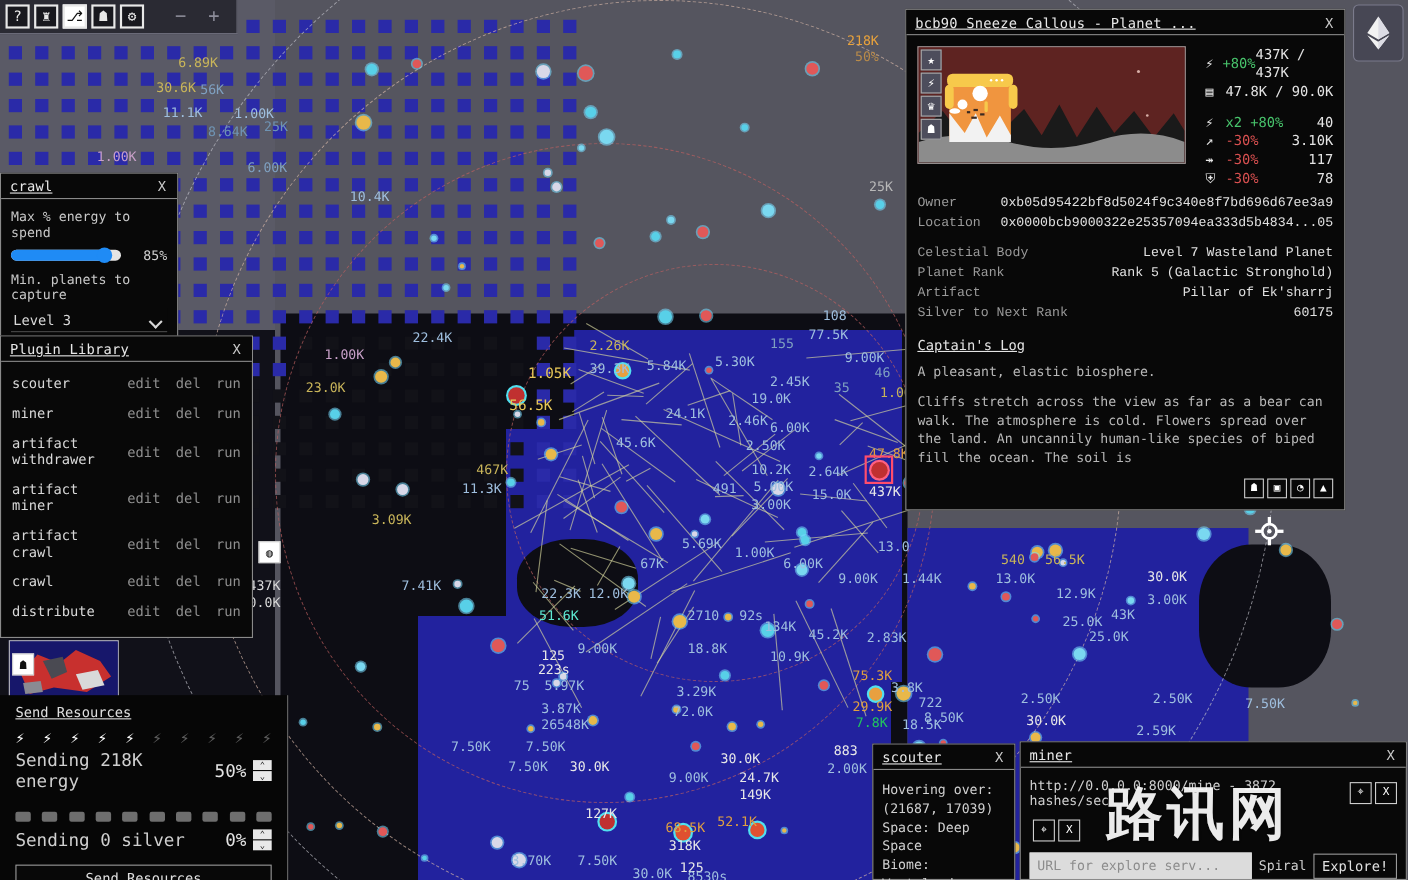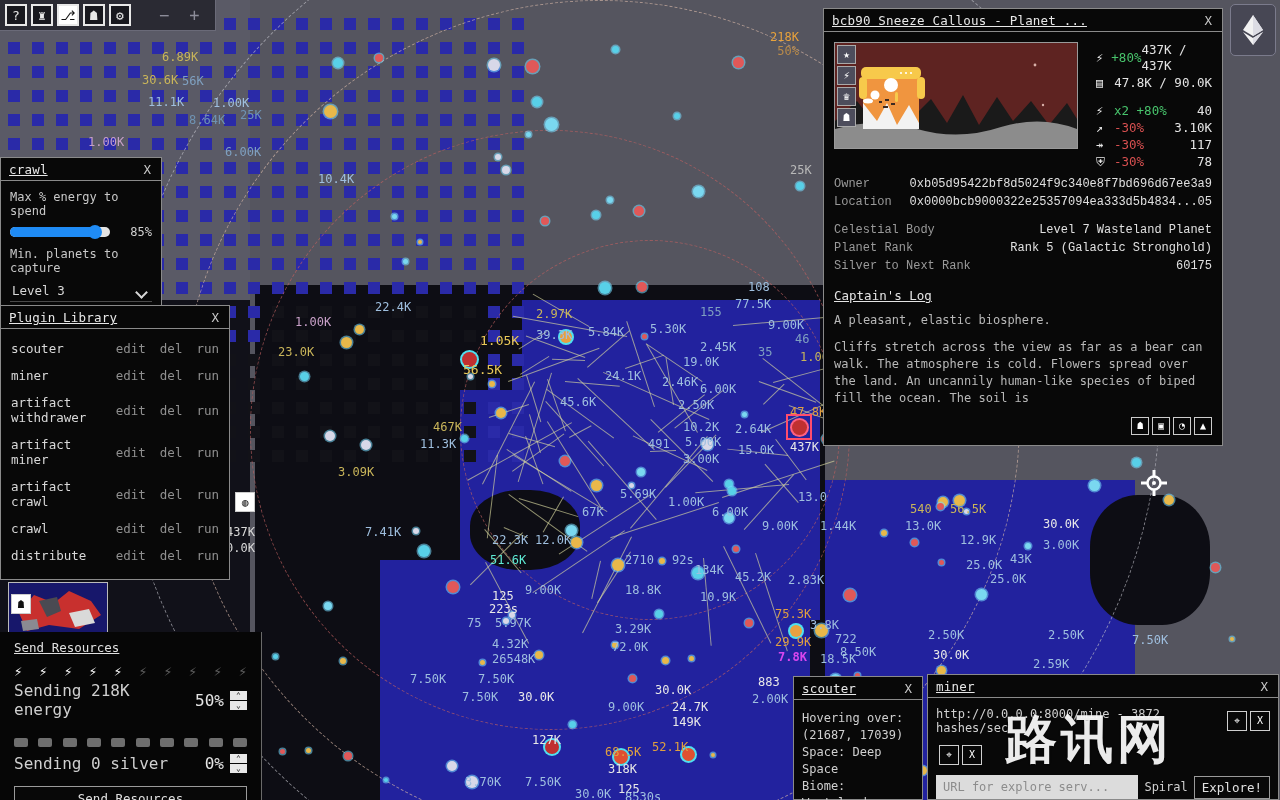--- a/index.html
+++ b/index.html
@@ -994,21 +994,21 @@
         <div class="maplabel" style="left:148px;top:95px;color:#9fbfdf;font-size:12px;">11.1K</div>
         <div class="maplabel" style="left:213px;top:96px;color:#9fbfdf;font-size:12px;">1.00K</div>
         <div class="maplabel" style="left:189px;top:113px;color:#6f93b3;font-size:12px;">8.64K</div>
         <div class="maplabel" style="left:240px;top:108px;color:#6f93b3;font-size:12px;">25K</div>
         <div class="maplabel" style="left:88px;top:135px;color:#c8a0c8;font-size:12px;">1.00K</div>
         <div class="maplabel" style="left:225px;top:145px;color:#7fa0c0;font-size:12px;">6.00K</div>
         <div class="maplabel" style="left:318px;top:172px;color:#9fbfdf;font-size:12px;">10.4K</div>
         <div class="maplabel" style="left:375px;top:300px;color:#9fbfdf;font-size:12px;">22.4K</div>
         <div class="maplabel" style="left:480px;top:333px;color:#e8c858;font-size:13px;">1.05K</div>
         <div class="maplabel" style="left:463px;top:362px;color:#e8c858;font-size:13px;">56.5K</div>
-        <div class="maplabel" style="left:536px;top:307px;color:#c9b55a;font-size:12px;">2.97K</div>
+        <div class="maplabel" style="left:536px;top:307px;color:#c9b55a;font-size:12px;">2.26K</div>
         <div class="maplabel" style="left:536px;top:328px;color:#9fbfdf;font-size:12px;">39.3K</div>
         <div class="maplabel" style="left:588px;top:325px;color:#9fbfdf;font-size:12px;">5.84K</div>
         <div class="maplabel" style="left:650px;top:322px;color:#9fbfdf;font-size:12px;">5.30K</div>
         <div class="maplabel" style="left:700px;top:305px;color:#7fa0c0;font-size:12px;">155</div>
         <div class="maplabel" style="left:700px;top:340px;color:#9fbfdf;font-size:12px;">2.45K</div>
         <div class="maplabel" style="left:758px;top:345px;color:#7fa0c0;font-size:12px;">35</div>
         <div class="maplabel" style="left:795px;top:332px;color:#7fa0c0;font-size:12px;">46</div>
         <div class="maplabel" style="left:768px;top:318px;color:#9fbfdf;font-size:12px;">9.00K</div>
         <div class="maplabel" style="left:735px;top:297px;color:#9fbfdf;font-size:12px;">77.5K</div>
         <div class="maplabel" style="left:748px;top:280px;color:#9fbfdf;font-size:12px;">108</div>
@@ -1055,34 +1055,34 @@
         <div class="maplabel" style="left:672px;top:553px;color:#9fbfdf;font-size:12px;">92s</div>
         <div class="maplabel" style="left:735px;top:570px;color:#9fbfdf;font-size:12px;">45.2K</div>
         <div class="maplabel" style="left:625px;top:583px;color:#9fbfdf;font-size:12px;">18.8K</div>
         <div class="maplabel" style="left:700px;top:590px;color:#9fbfdf;font-size:12px;">10.9K</div>
         <div class="maplabel" style="left:788px;top:573px;color:#9fbfdf;font-size:12px;">2.83K</div>
         <div class="maplabel" style="left:492px;top:589px;color:#e8e8e8;font-size:12px;">125</div>
         <div class="maplabel" style="left:489px;top:602px;color:#e8e8e8;font-size:12px;">223s</div>
         <div class="maplabel" style="left:525px;top:583px;color:#9fbfdf;font-size:12px;">9.00K</div>
         <div class="maplabel" style="left:467px;top:616px;color:#9fbfdf;font-size:12px;">75</div>
         <div class="maplabel" style="left:495px;top:616px;color:#9fbfdf;font-size:12px;">5.97K</div>
-        <div class="maplabel" style="left:492px;top:637px;color:#9fbfdf;font-size:12px;">4.32K</div>
+        <div class="maplabel" style="left:492px;top:637px;color:#9fbfdf;font-size:12px;">3.87K</div>
         <div class="maplabel" style="left:615px;top:622px;color:#9fbfdf;font-size:12px;">3.29K</div>
         <div class="maplabel" style="left:612px;top:640px;color:#9fbfdf;font-size:12px;">72.0K</div>
         <div class="maplabel" style="left:775px;top:607px;color:#e0a040;font-size:12px;">75.3K</div>
         <div class="maplabel" style="left:810px;top:618px;color:#9fbfdf;font-size:12px;">3.8K</div>
         <div class="maplabel" style="left:775px;top:635px;color:#e0a040;font-size:12px;">29.9K</div>
         <div class="maplabel" style="left:835px;top:632px;color:#9fbfdf;font-size:12px;">722</div>
         <div class="maplabel" style="left:928px;top:628px;color:#9fbfdf;font-size:12px;">2.50K</div>
         <div class="maplabel" style="left:1048px;top:628px;color:#9fbfdf;font-size:12px;">2.50K</div>
         <div class="maplabel" style="left:1132px;top:633px;color:#9fbfdf;font-size:12px;">7.50K</div>
         <div class="maplabel" style="left:840px;top:645px;color:#9fbfdf;font-size:12px;">8.50K</div>
         <div class="maplabel" style="left:933px;top:648px;color:#e8e8e8;font-size:12px;">30.0K</div>
         <div class="maplabel" style="left:1033px;top:657px;color:#9fbfdf;font-size:12px;">2.59K</div>
-        <div class="maplabel" style="left:778px;top:650px;color:#d946ef;font-size:12px;font-weight:bold;">7.8K</div>
+        <div class="maplabel" style="left:778px;top:650px;color:#22c55e;font-size:12px;">7.8K</div>
         <div class="maplabel" style="left:820px;top:652px;color:#9fbfdf;font-size:12px;">18.5K</div>
         <div class="maplabel" style="left:492px;top:652px;color:#9fbfdf;font-size:12px;">26548K</div>
         <div class="maplabel" style="left:410px;top:672px;color:#9fbfdf;font-size:12px;">7.50K</div>
         <div class="maplabel" style="left:478px;top:672px;color:#9fbfdf;font-size:12px;">7.50K</div>
         <div class="maplabel" style="left:462px;top:690px;color:#9fbfdf;font-size:12px;">7.50K</div>
         <div class="maplabel" style="left:518px;top:690px;color:#e8e8e8;font-size:12px;">30.0K</div>
         <div class="maplabel" style="left:608px;top:700px;color:#9fbfdf;font-size:12px;">9.00K</div>
         <div class="maplabel" style="left:655px;top:683px;color:#e8e8e8;font-size:12px;">30.0K</div>
         <div class="maplabel" style="left:672px;top:700px;color:#e8e8e8;font-size:12px;">24.7K</div>
         <div class="maplabel" style="left:672px;top:715px;color:#e8e8e8;font-size:12px;">149K</div>
@@ -1368,20 +1368,24 @@
           </div>
           <div class="drow" style="margin-top: 10px;">
             <span class="k">Celestial Body</span>
             <span class="v">Level 7 Wasteland Planet</span>
           </div>
           <div class="drow">
             <span class="k">Planet Rank</span>
             <span class="v">Rank 5 (Galactic Stronghold)</span>
           </div>
           <div class="drow">
+            <span class="k">Artifact</span>
+            <span class="v">Pillar of Ek'sharrj</span>
+          </div>
+          <div class="drow">
             <span class="k">Silver to Next Rank</span>
             <span class="v">60175</span>
           </div>
         </div>
       <div class="log-head">Captain's Log</div>
       <p class="log-p">A pleasant, elastic biosphere.</p>
       <p class="log-p">Cliffs stretch across the view as far as a bear can walk. The atmosphere is cold. Flowers spread over the land. An uncannily human-like species of biped fill the ocean. The soil is</p>
       <div class="log-btns" id="log-btns">
           <div class="log-btn">☗</div>
           <div class="log-btn">▣</div>

